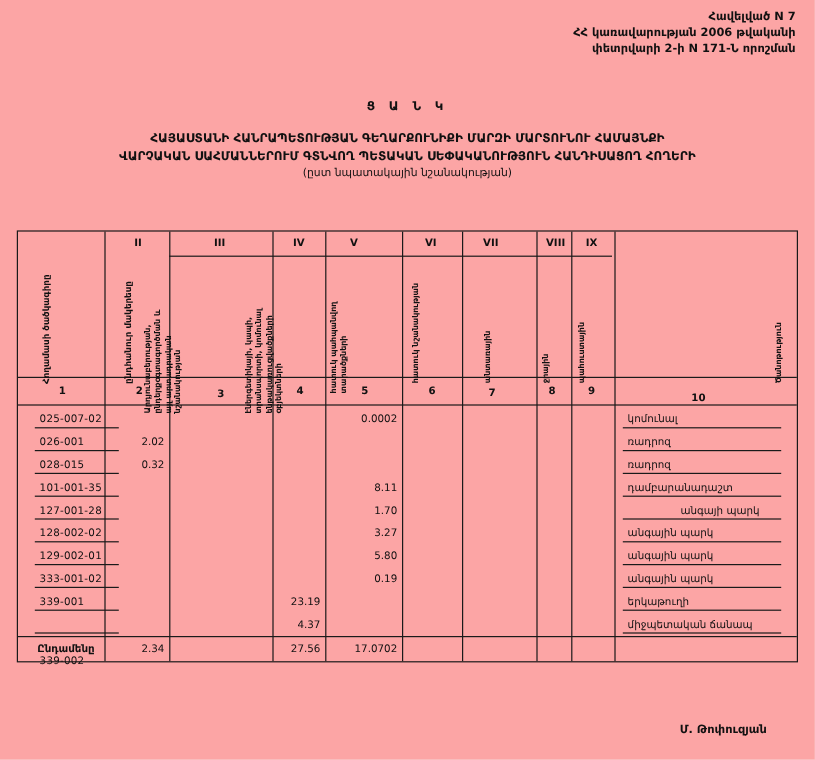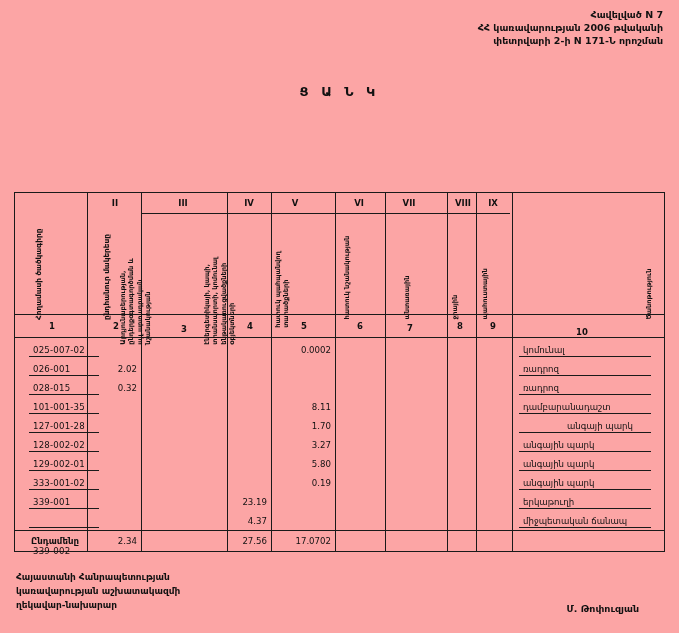--- a/index.html
+++ b/index.html
@@ -30,21 +30,21 @@
     line-height: 13px;
     font-weight: bold;
     color: #111;
   }
   .doc-title {
     position: absolute;
     top: 84px;
     left: 0;
     width: 679px;
     text-align: center;
-    font-size: 13px;
+    font-size: 10px;
     letter-spacing: 4px;
     font-weight: bold;
   }
   .subtitle {
     position: absolute;
     top: 108px;
     left: 14px;
     width: 651px;
     text-align: center;
     font-size: 10px;
@@ -148,20 +148,25 @@
 <div class="page">
 
   <div class="hdr-right">
     <div>Հավելված N 7</div>
     <div>ՀՀ կառավարության 2006 թվականի</div>
     <div>փետրվարի 2-ի N 171-Ն որոշման</div>
   </div>
 
   <div class="doc-title">Ց Ա Ն Կ</div>
 
+  <div class="subtitle">
+    <div class="l1">ՀԱՅԱՍՏԱՆԻ ՀԱՆՐԱՊԵՏՈՒԹՅԱՆ ԳԵՂԱՐՔՈՒՆԻՔԻ ՄԱՐԶԻ ՄԱՐՏՈՒՆՈՒ ՀԱՄԱՅՆՔԻ</div>
+    <div class="l2">ՎԱՐՉԱԿԱՆ ՍԱՀՄԱՆՆԵՐՈՒՄ  ԳՏՆՎՈՂ  ՊԵՏԱԿԱՆ ՍԵՓԱԿԱՆՈՒԹՅՈՒՆ  ՀԱՆԴԻՍԱՑՈՂ ՀՈՂԵՐԻ</div>
+    <div class="l3">(ըստ նպատակային նշանակության)</div>
+  </div>
 
   <div class="tbl">
 
     <div class="vline" style="left:72px;"></div>
     <div class="vline" style="left:126px;"></div>
     <div class="vline" style="left:212px;"></div>
     <div class="vline" style="left:256px;"></div>
     <div class="vline" style="left:320px;"></div>
     <div class="vline" style="left:370px;"></div>
     <div class="vline" style="left:432px;"></div>
@@ -273,20 +278,15 @@
     <div class="cell name" style="left:508px; top:323px;">միջպետական ճանապ</div>
     <div class="rowline" style="left:504px; width:132px; top:334px;"></div>
 
     <div class="hline" style="top:337px;"></div>
     <div class="cell" style="left:16px; top:343px; font-weight:bold;">Ընդամենը</div>
     <div class="cell num" style="left:78px; width:44px; top:343px;">2.34</div>
     <div class="cell num" style="left:200px; width:52px; top:343px;">27.56</div>
     <div class="cell num" style="left:258px; width:58px; top:343px;">17.0702</div>
   </div>
 
-  <div class="footer-left">
-    <div>Հայաստանի Հանրապետության</div>
-    <div>կառավարության աշխատակազմի</div>
-    <div>ղեկավար-նախարար</div>
-  </div>
   <div class="footer-right">Մ. Թոփուզյան</div>
 
 </div>
 
 </body></html>

